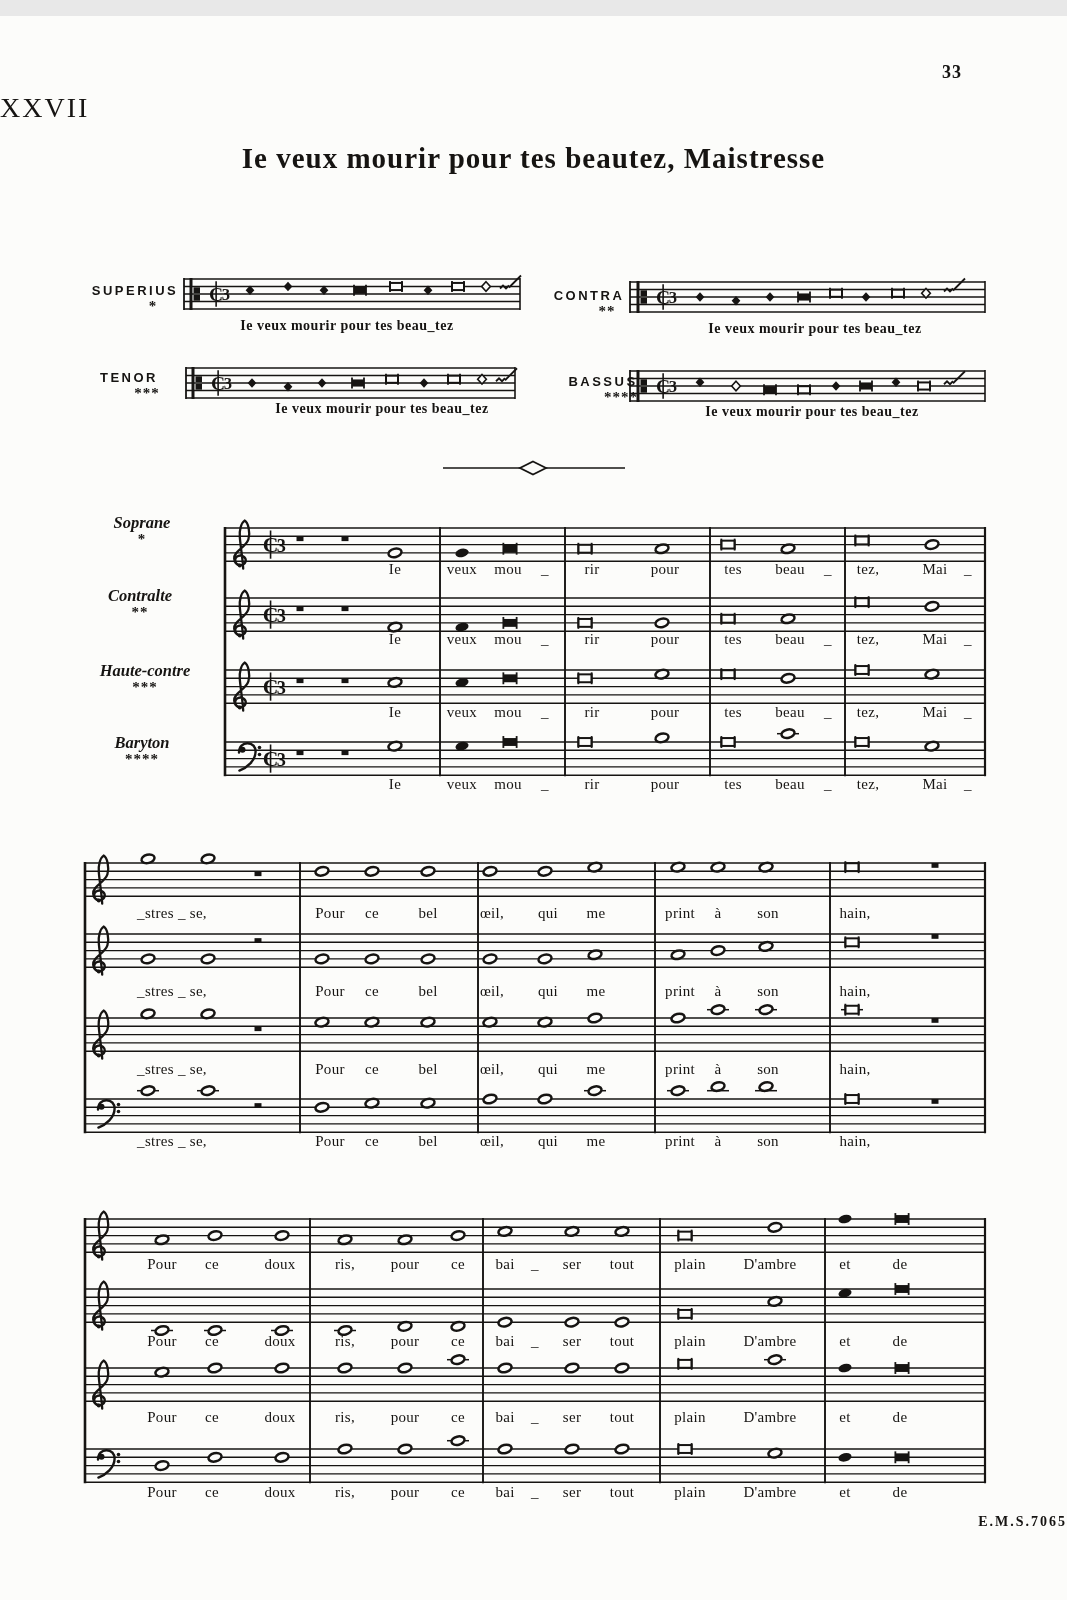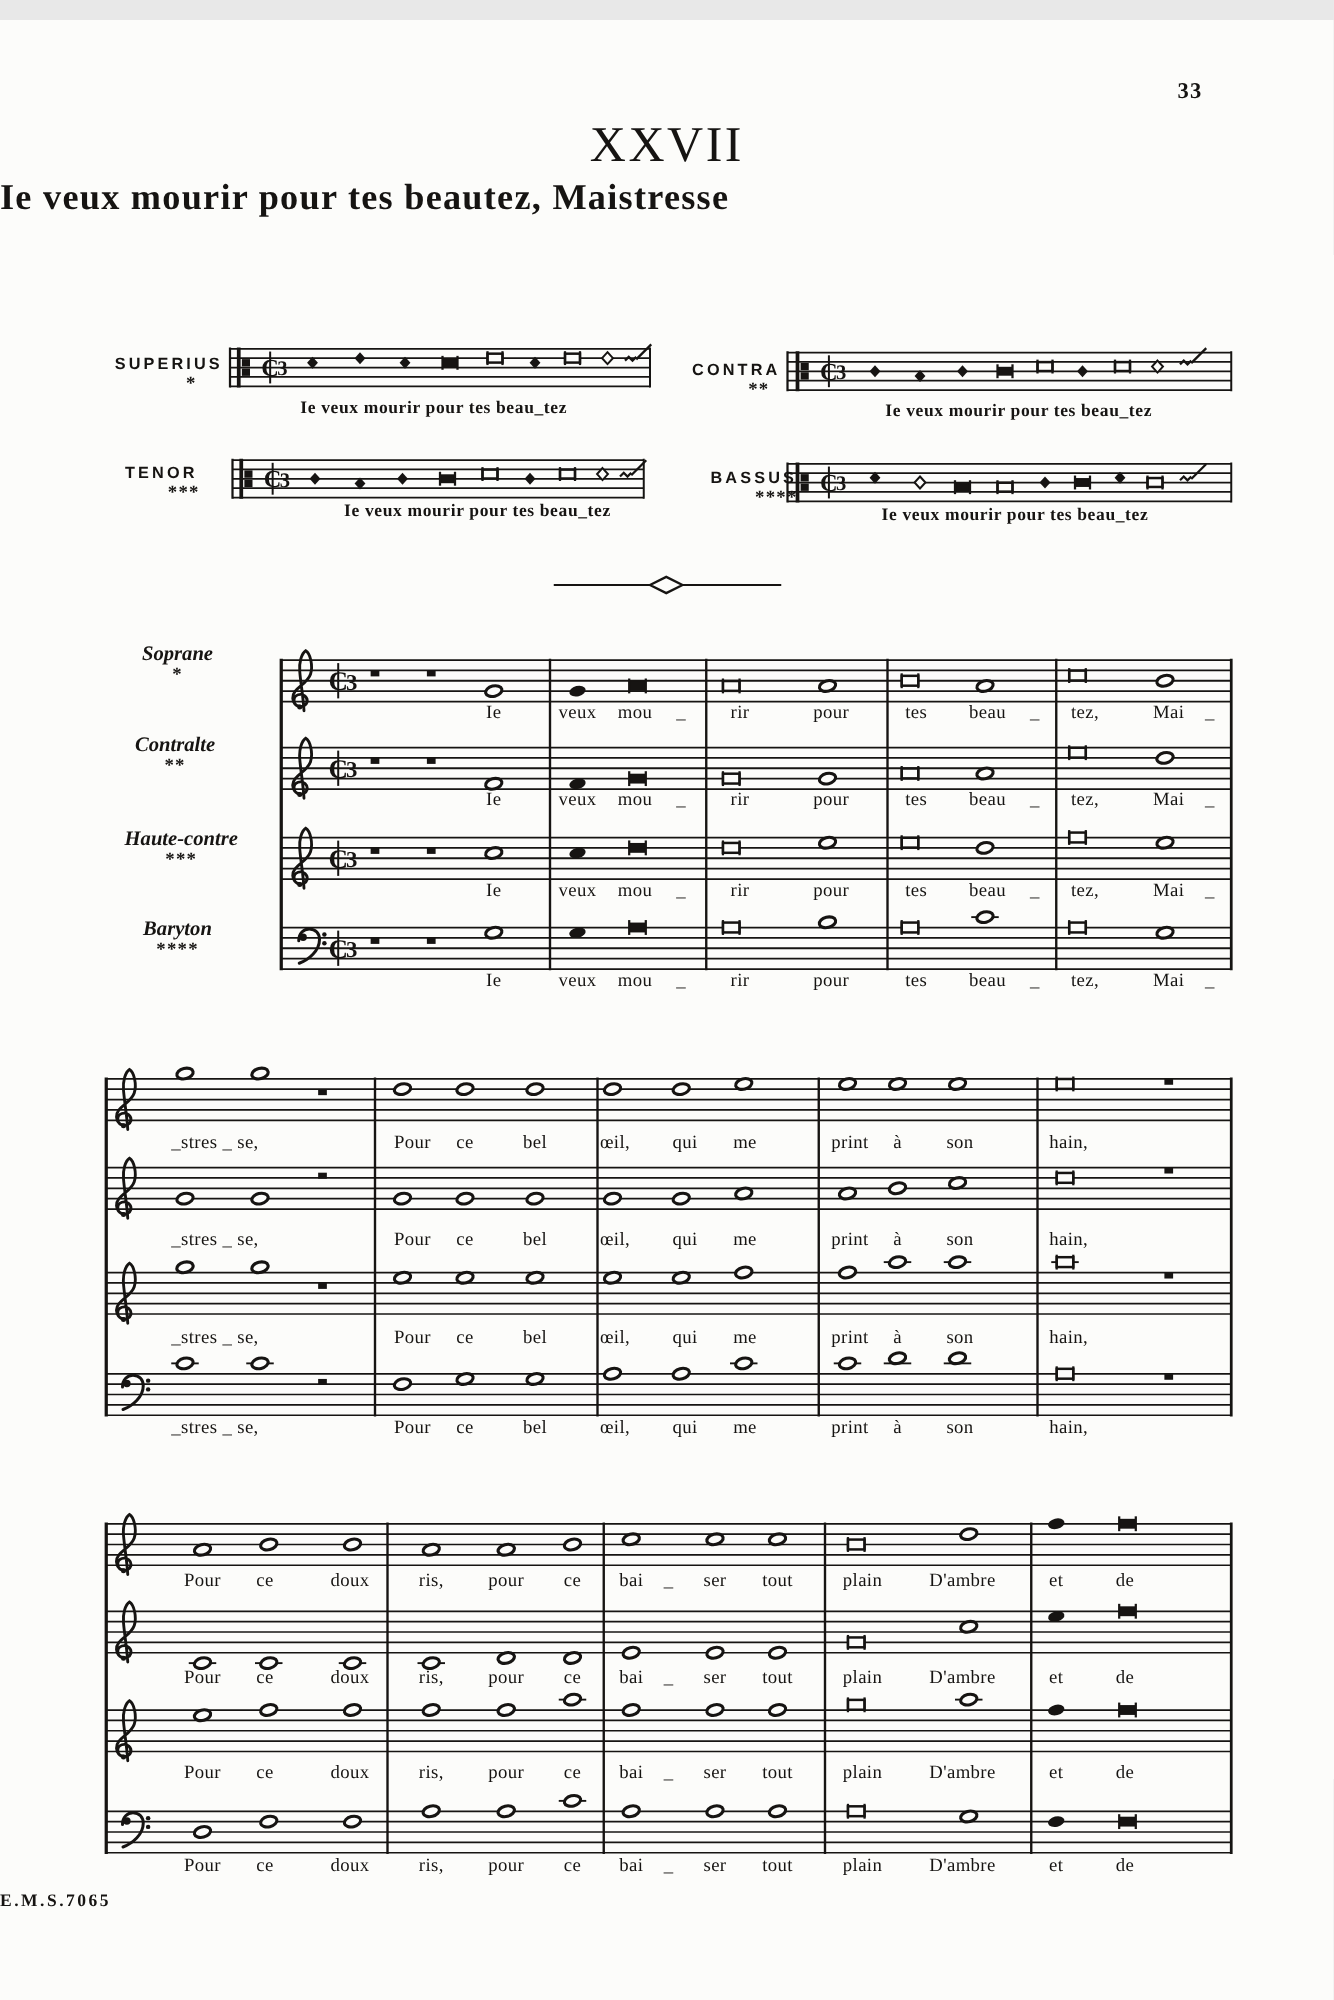--- a/index.html
+++ b/index.html
@@ -3,24 +3,24 @@
 <meta charset="utf-8">
 <style>
   html,body{margin:0;padding:0;background:#e8e8e8;}
   .page{
     position:relative;width:1067px;height:1600px;margin:16px auto;
     background:#fcfcfa;color:#161412;overflow:hidden;
     font-family:"Liberation Serif","DejaVu Serif",serif;
   }
   .abs{position:absolute;}
   .page-number{left:0;top:46px;width:962px;text-align:right;font-size:18px;font-weight:bold;letter-spacing:1px;}
-  .piece-number{left:0;top:76px;width:1067px;text-align:center;font-size:40px;letter-spacing:2px;}
-  .piece-title{left:0;top:126px;width:1067px;font-size:29px;font-weight:bold;letter-spacing:1px;}
+  .piece-number{left:0;top:76px;width:1067px;font-size:28px;letter-spacing:2px;}
+  .piece-title{left:0;top:126px;width:1067px;text-align:center;font-size:29px;font-weight:bold;letter-spacing:1px;}
   .notation-label{left:0;top:226px;width:1054px;text-align:center;font-size:13.5px;font-weight:bold;font-style:italic;letter-spacing:3px;}
-  .plate-number{left:0;top:1498px;width:1067px;text-align:left;font-size:14px;font-weight:bold;letter-spacing:2px;}
+  .plate-number{left:0;top:1498px;width:1067px;text-align:right;font-size:14px;font-weight:bold;letter-spacing:2px;}
   svg text{fill:#161412;}
   .inc-label{font-family:"Liberation Sans","DejaVu Sans",sans-serif;font-size:13px;font-weight:bold;letter-spacing:2.5px;}
   .inc-stars{font-size:15px;font-weight:bold;letter-spacing:1px;}
   .inc-lyr{font-family:"Liberation Serif","DejaVu Serif",serif;font-size:14px;font-weight:bold;letter-spacing:0.5px;}
   .v-label{font-family:"Liberation Serif","DejaVu Serif",serif;font-size:16.5px;font-weight:bold;font-style:italic;}
   .v-stars{font-size:15px;font-weight:bold;letter-spacing:1px;}
   .lyr{font-family:"Liberation Serif","DejaVu Serif",serif;font-size:15px;letter-spacing:0.3px;}
   .sigC{font-family:"Liberation Serif","DejaVu Serif",serif;font-weight:bold;}
 </style>
 </head>

